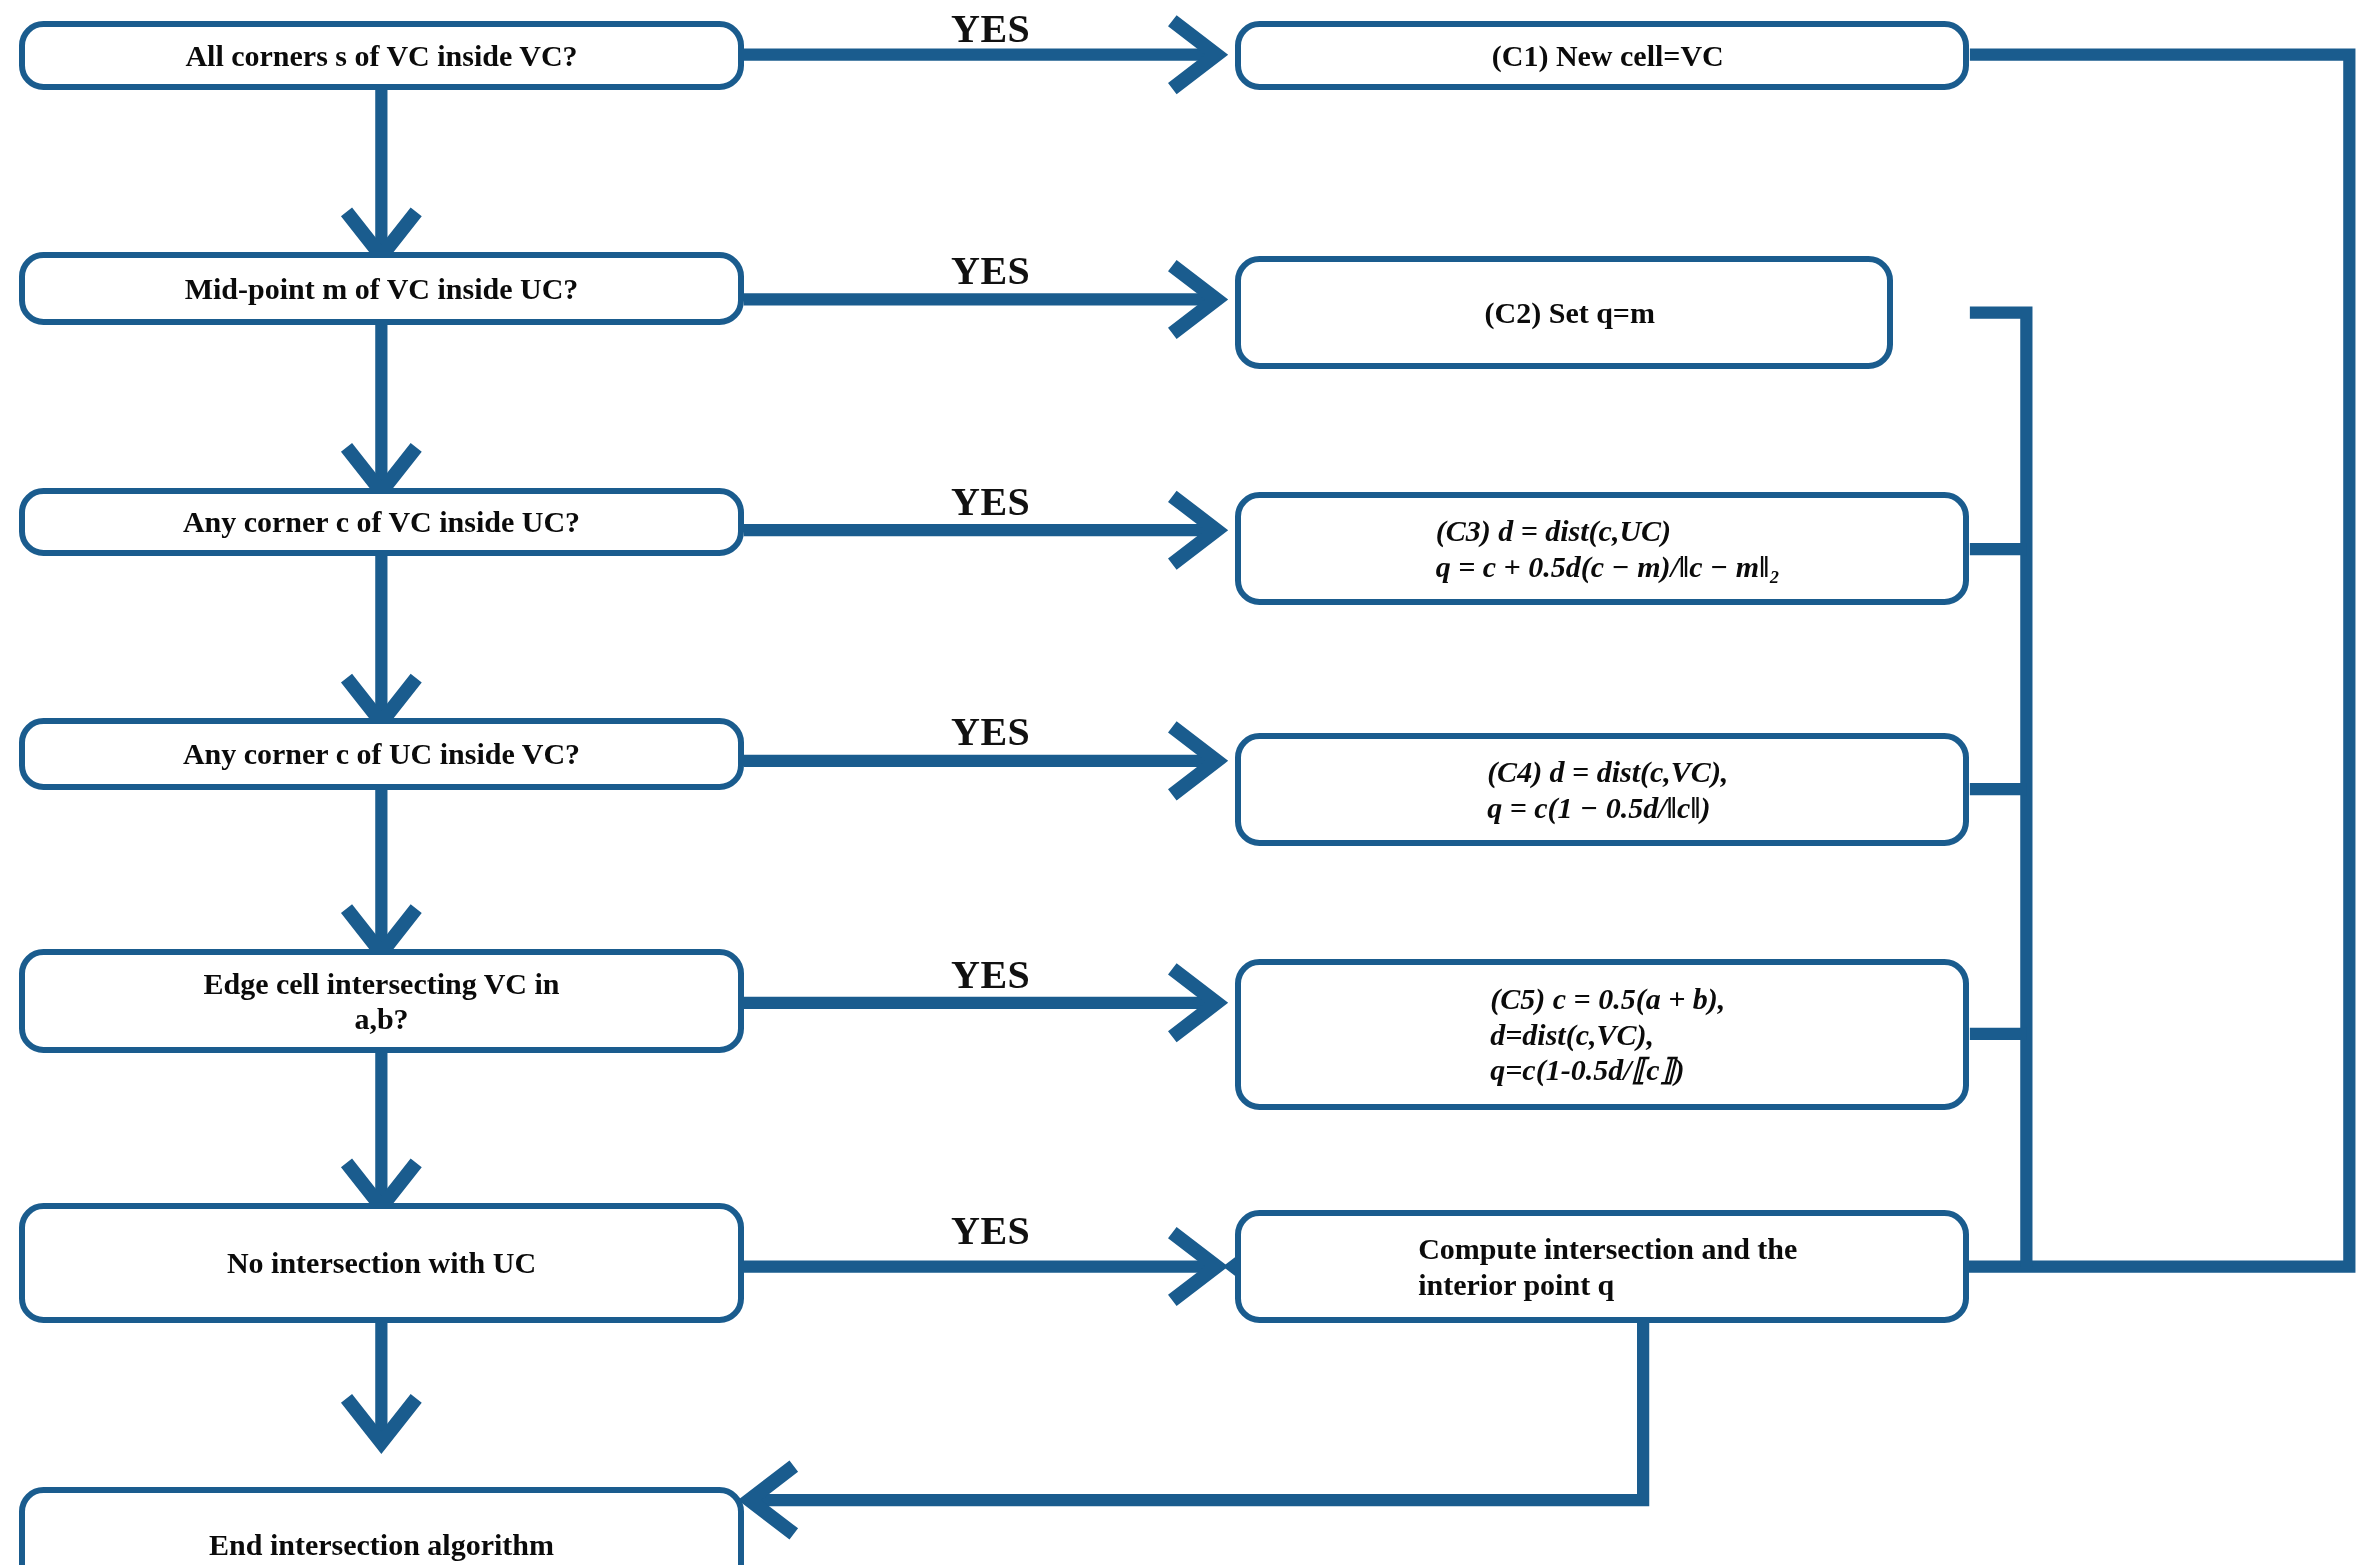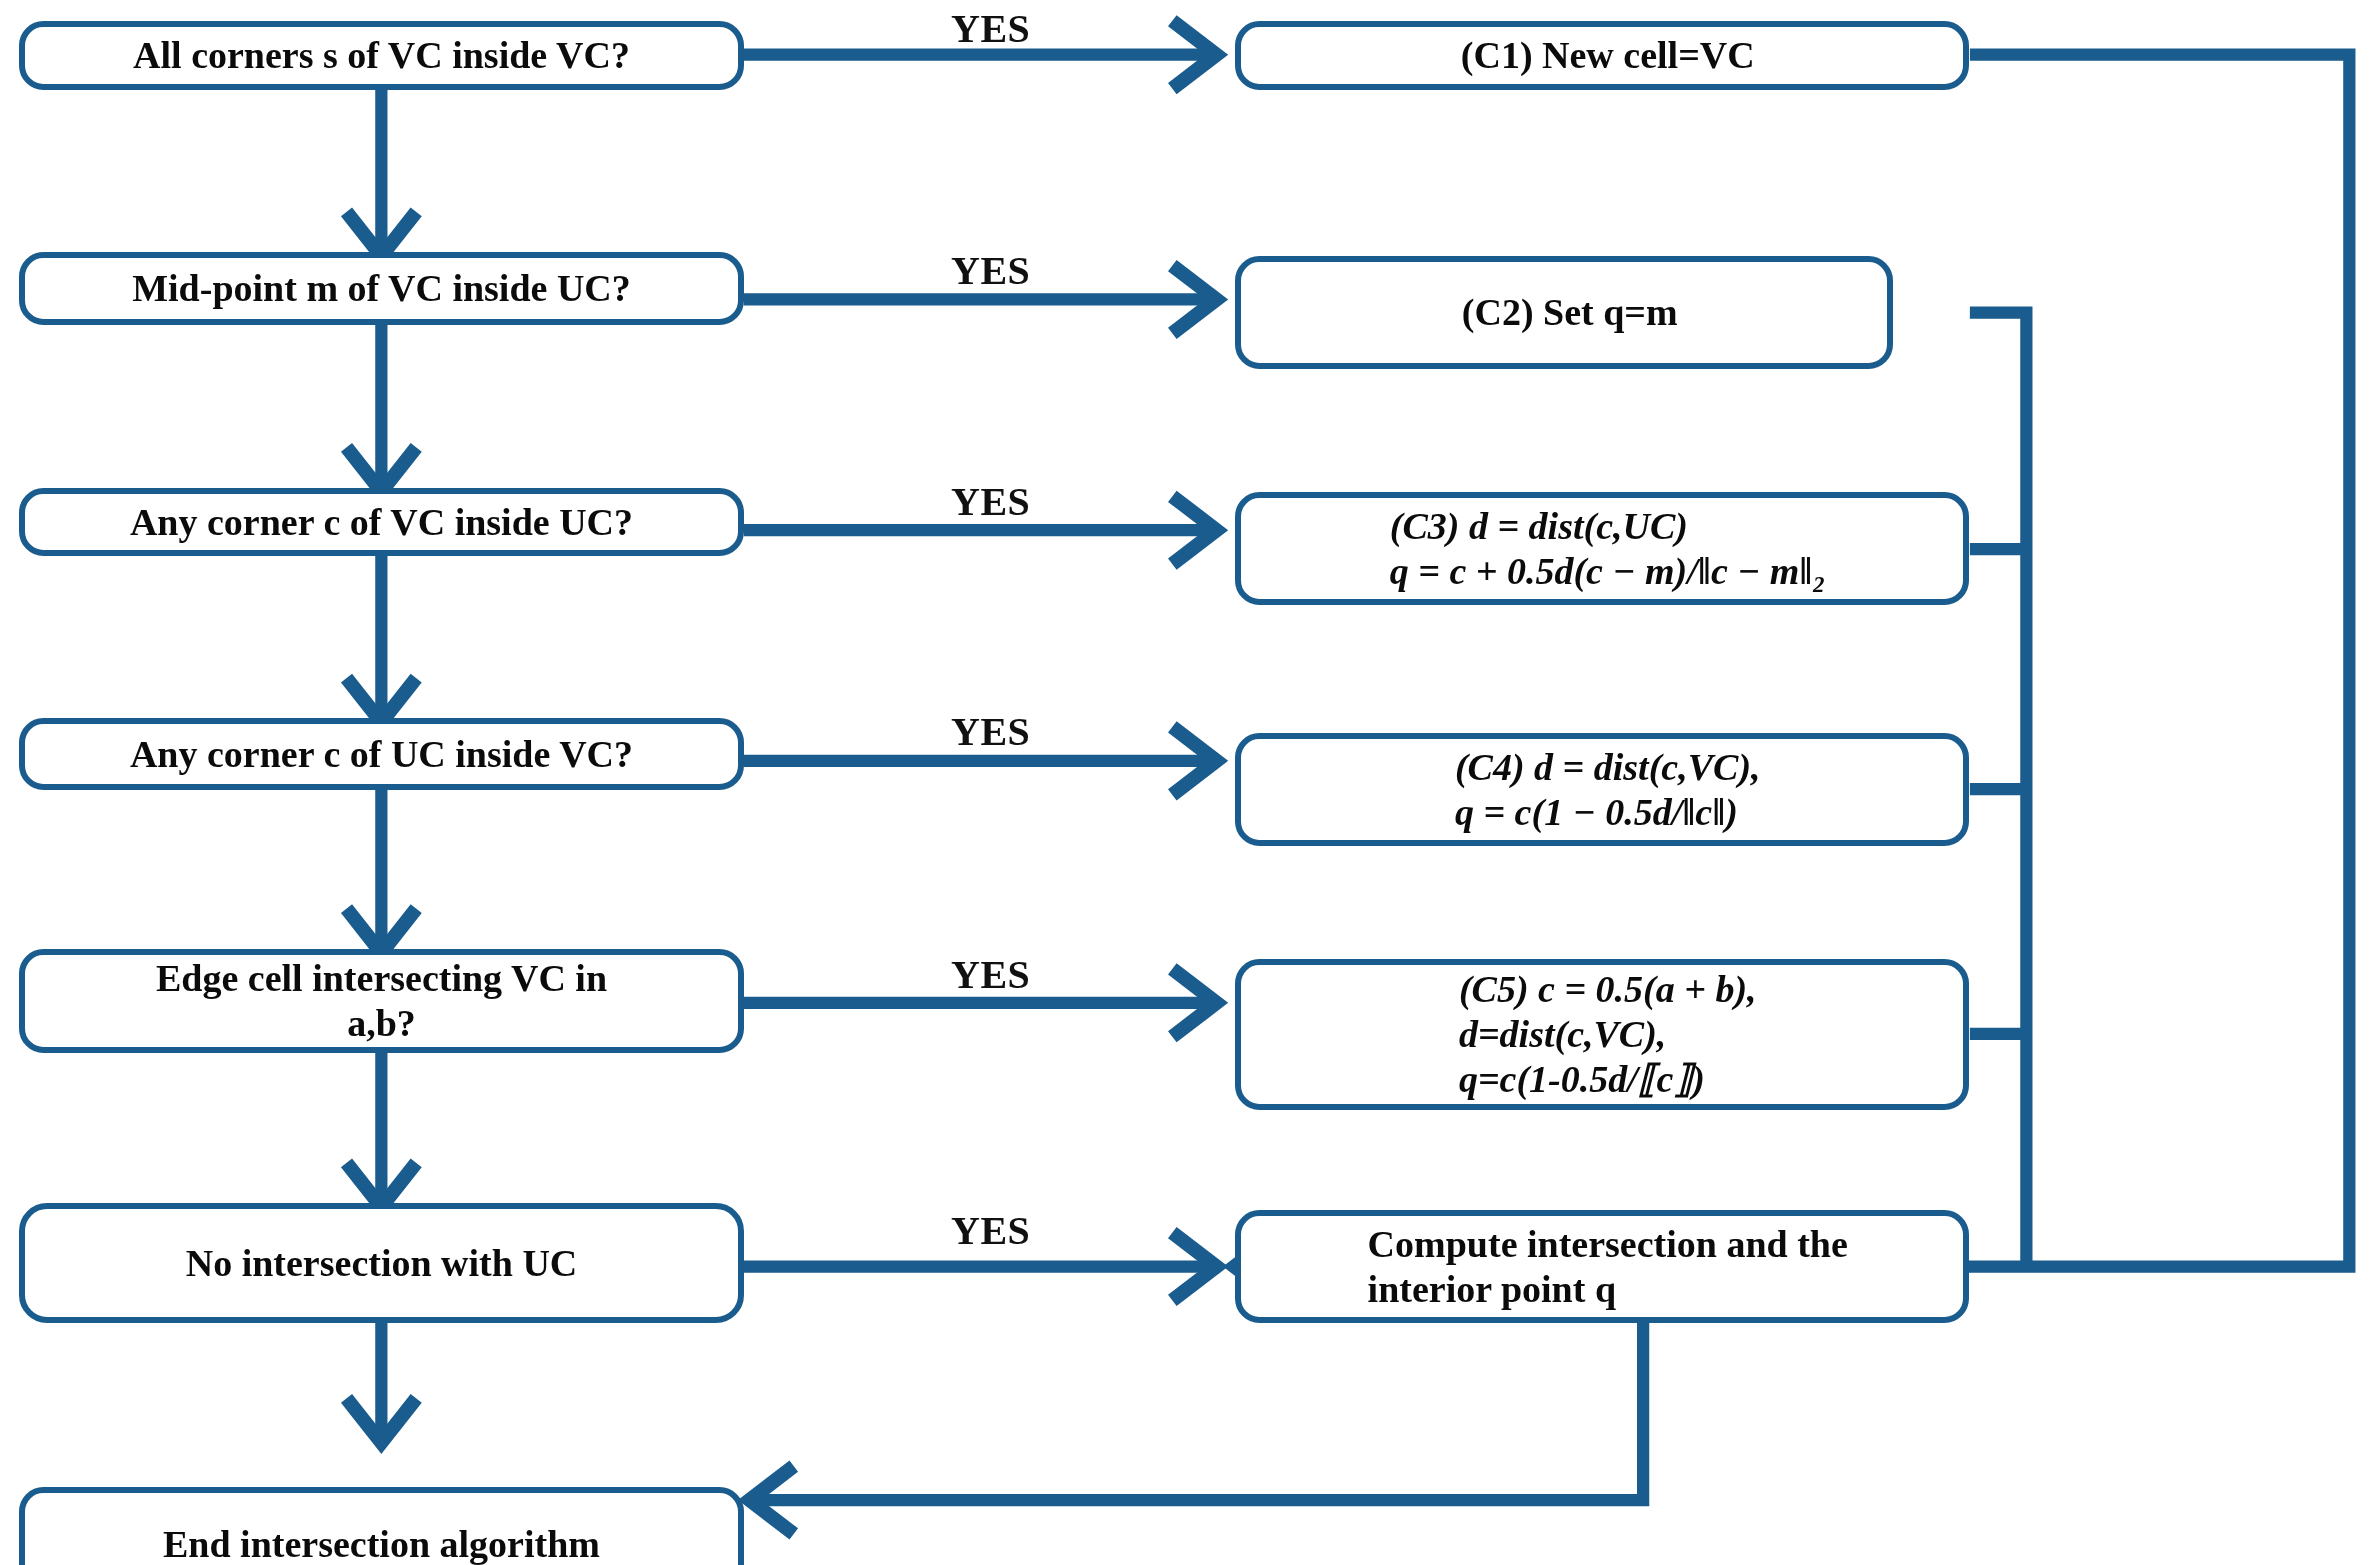--- a/index.html
+++ b/index.html
@@ -14,21 +14,21 @@
     background:#ffffff;
     border:6.6px solid #1A5C8E;
     border-radius:24.5px;
     display:flex;
     align-items:center;
     justify-content:center;
     z-index:3;
   }
   .node .txt{
     color:#0b0b0b;
-    font-size:38px;
+    font-size:30px;
     line-height:1.18;
     font-weight:700;
     text-align:center;
     padding:0 13px;
     white-space:pre-line;
   }
   .node.left .txt{font-weight:700;}
   .node.right{justify-content:center;}
   .node.right .txt{text-align:left;padding-left:24.5px;}
 
@@ -111,21 +111,21 @@
 
   <div class="node left" style="left:19px;top:718px;width:725px;height:72px;">
     <span class="txt">Any corner c of UC inside VC?</span>
   </div>
 
   <div class="node left" style="left:19px;top:949px;width:725px;height:104px;">
     <span class="txt">Edge cell intersecting VC in
 a,b?</span>
   </div>
 
-  <div class="node left" style="left:19px;top:1203px;width:725px;height:120px;border-radius:28px;">
+  <div class="node left" style="left:19px;top:1203px;width:725px;height:120px;">
     <span class="txt">No intersection with UC</span>
   </div>
 
   <div class="node left" style="left:19px;top:1439px;width:725px;height:115px;margin-top:48px;">
     <span class="txt">End intersection algorithm</span>
   </div>
 
   <div class="node right" style="left:1235px;top:21px;width:734px;height:69px;">
     <span class="txt">(C1) New cell=VC</span>
   </div>

